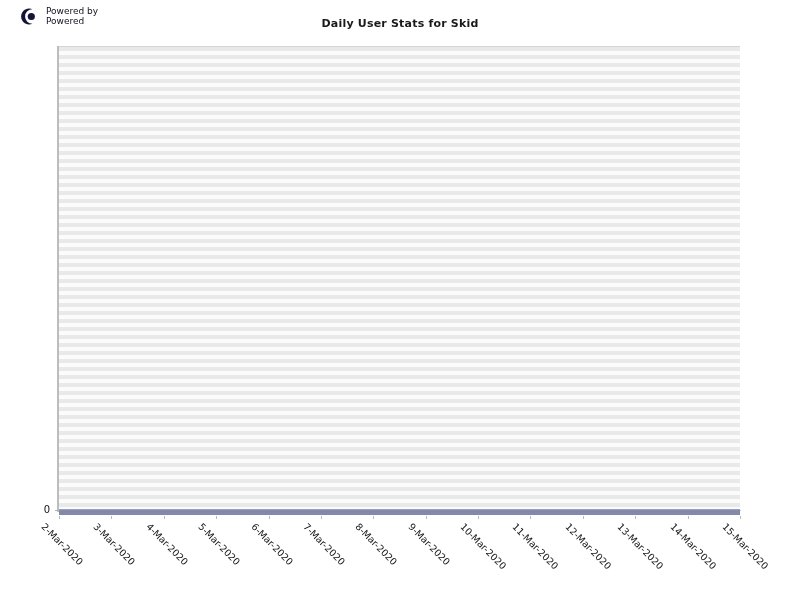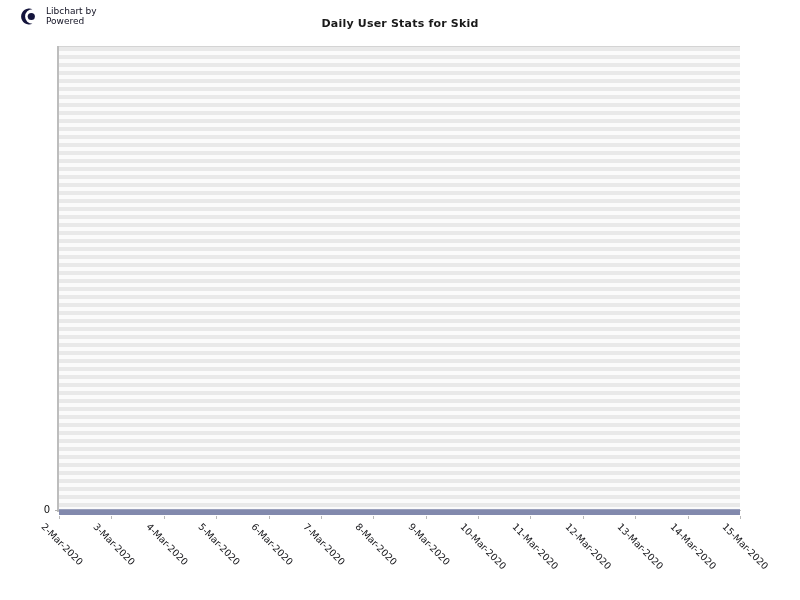--- a/index.html
+++ b/index.html
@@ -167,21 +167,21 @@
 </head>
 <body>
 
 <div id="brand">
   <svg class="logo" viewBox="0 0 24 24">
     <rect x="0" y="0" width="24" height="24" fill="#ffffff"></rect>
     <path d="M16.5 3.6 A9.2 9.2 0 1 0 16.5 20.4 A7.2 7.2 0 1 1 16.5 3.6 Z" fill="#14143c"></path>
     <circle cx="15.2" cy="12" r="4.1" fill="#14143c"></circle>
   </svg>
   <div class="brand-text">
-    <span>Libchart by</span>
+    <span>Powered by</span>
     <span>Powered</span>
   </div>
 </div>
 
 <div id="chart-title">Daily User Stats for Skid</div>
 
 <div id="chart-area">
   <div id="plot-top-edge"></div>
   <div id="plot"></div>
   <div id="y-axis-line"></div>

